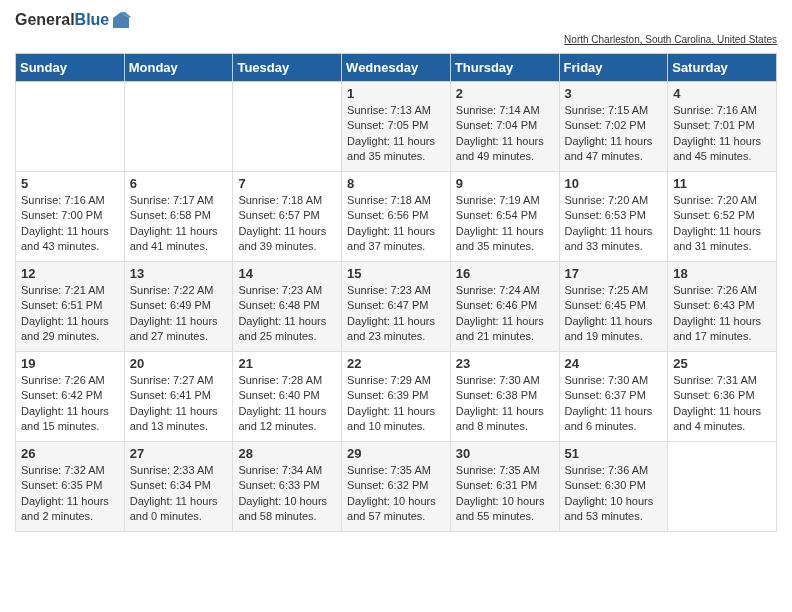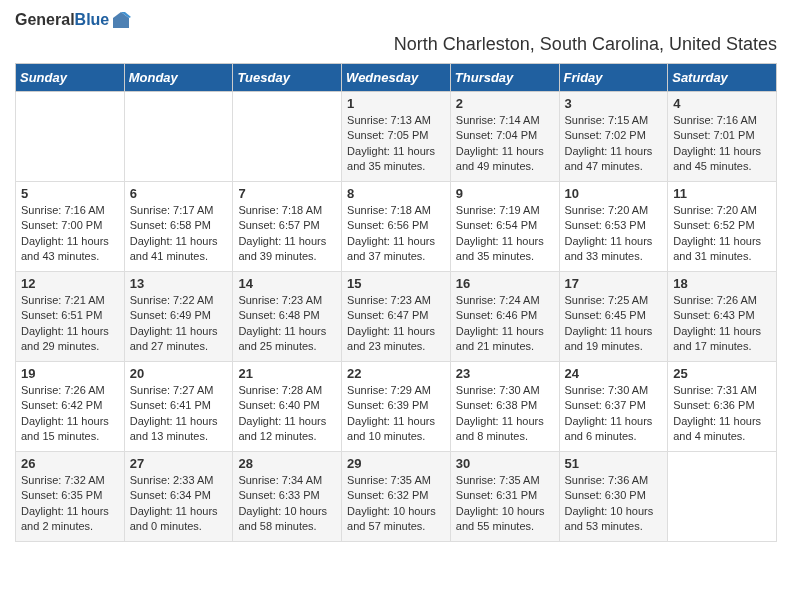--- a/index.html
+++ b/index.html
@@ -24,38 +24,38 @@
       align-items: center;
     }
     .month-title {
       font-size: 32px;
       font-weight: bold;
       color: #333;
       text-align: right;
     }
     .location-title {
       text-align: right;
-      font-size: 18px;
+      font-size: 10px;
       color: #333;
       margin-bottom: 8px;
+      text-decoration: underline;
     }
     table {
       width: 100%;
       border-collapse: collapse;
       table-layout: fixed;
     }
     thead th {
       background-color: #2060a0;
       color: #fff;
       font-size: 13px;
       font-weight: bold;
       padding: 6px 4px;
       text-align: left;
       border: 1px solid #ccc;
-      font-style: italic;
     }
     tbody tr {
       vertical-align: top;
     }
     tbody td {
       border: 1px solid #ddd;
       padding: 4px 5px;
       font-size: 11px;
       color: #333;
       height: 90px;

